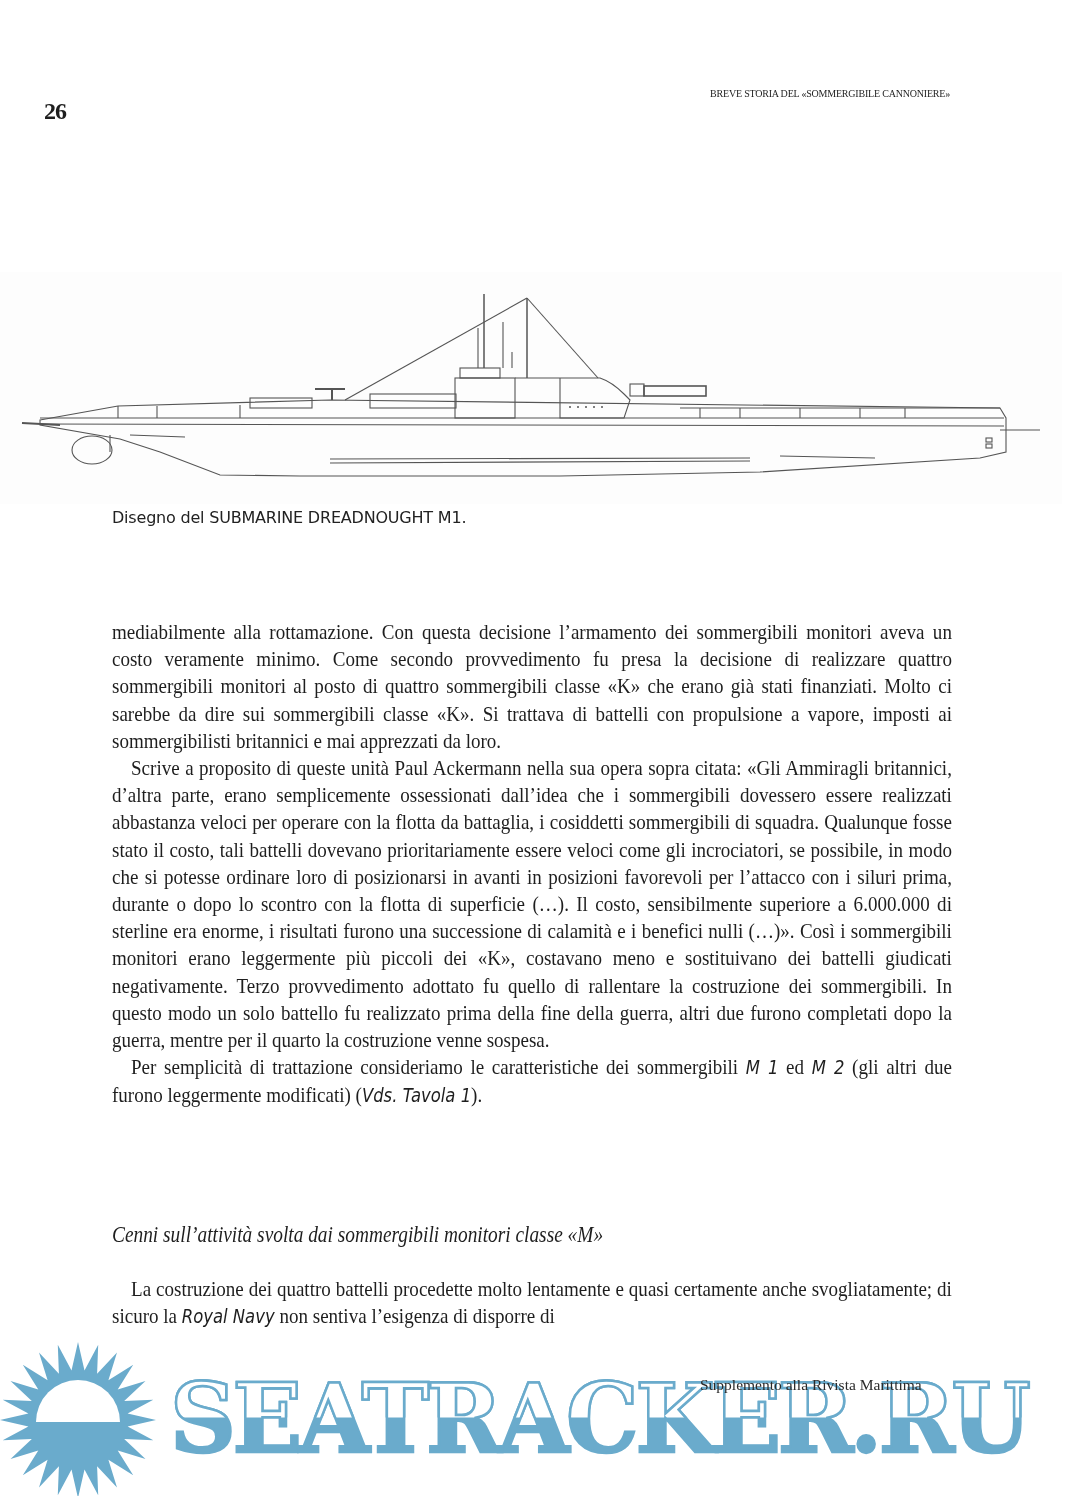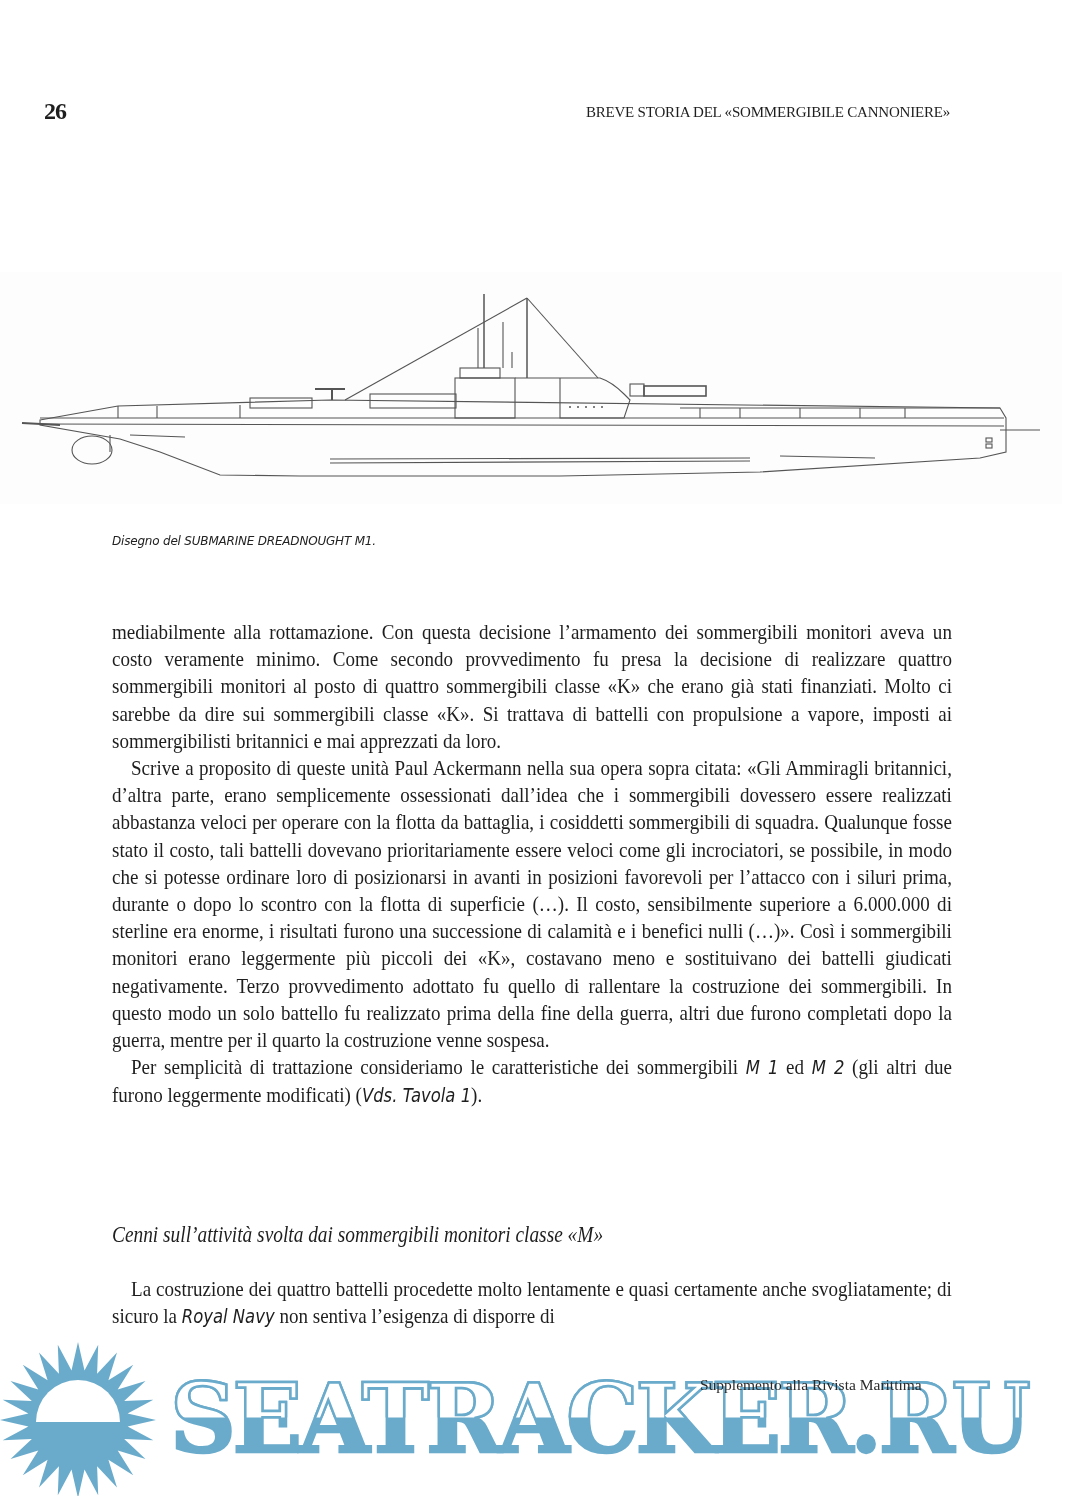--- a/index.html
+++ b/index.html
@@ -1,21 +1,21 @@
 <!DOCTYPE html>
 <html><head>
   <meta charset="utf-8">
   <style>
     html, body { margin: 0; padding: 0; background: #ffffff; }
     body { width: 1080px; height: 1496px; position: relative; overflow: hidden; font-family: "Liberation Serif", serif; color: #1e1e1e; }
     .page-number { position: absolute; left: 44px; top: 98px; font-size: 24px; font-weight: bold; letter-spacing: -1px; font-family: Liberation Serif, serif; }
-    .running-head { position: absolute; right: 130px; top: 104px; font-size: 15px; letter-spacing: -0.2px; }
+    .running-head { position: absolute; right: 130px; top: 88px; font-size: 10px; letter-spacing: -0.2px; }
     .figure { position: absolute; left: 0; top: 272px; width: 1062px; height: 232px; background: #fdfdfd; }
     .figure svg { width: 100%; height: 100%; display: block; }
-    .caption { position: absolute; left: 112px; top: 534px; font-family: "DejaVu Sans", sans-serif; font-style: italic; font-size: 12px; letter-spacing: -0.2px; color: #222; }
+    .caption { position: absolute; left: 112px; top: 508px; font-family: "DejaVu Sans", sans-serif; font-size: 16px; letter-spacing: -0.2px; color: #222; }
     .body-text { position: absolute; left: 112px; top: 618px; width: 840px; font-size: 22px; line-height: 27.2px; text-align: justify; transform: scaleX(0.865); transform-origin: 0 0; width: 971px; }
     .body-text p { margin: 0; }
     .indent { text-indent: 22px; }
     .section-heading { position: absolute; left: 112px; top: 1222px; font-size: 22.5px; font-style: italic; transform: scaleX(0.86); transform-origin: 0 0; white-space: nowrap; }
     .body-text-2 { position: absolute; left: 112px; top: 1275px; width: 971px; font-size: 22px; line-height: 27.2px; text-align: justify; transform: scaleX(0.865); transform-origin: 0 0; }
     .body-text-2 p { margin: 0; }
     .footer { position: absolute; left: 700px; top: 1376px; font-size: 15.5px; color: #2a2a2a; z-index: 3; text-align: center; }
     .watermark { position: absolute; left: 0; top: 1340px; width: 1080px; height: 156px; z-index: 2; }
     .watermark svg { width: 100%; height: 100%; display: block; }
     .wm-text { position: absolute; left: 170px; top: 1372px; font-family: "DejaVu Serif", serif; font-weight: bold; font-size: 110px; line-height: 1; letter-spacing: -4px; transform: scaleX(0.83) scaleY(0.86); transform-origin: 0 0; color: #6aabcc; -webkit-text-stroke: 3px #6aabcc; z-index: 1; white-space: nowrap; }

